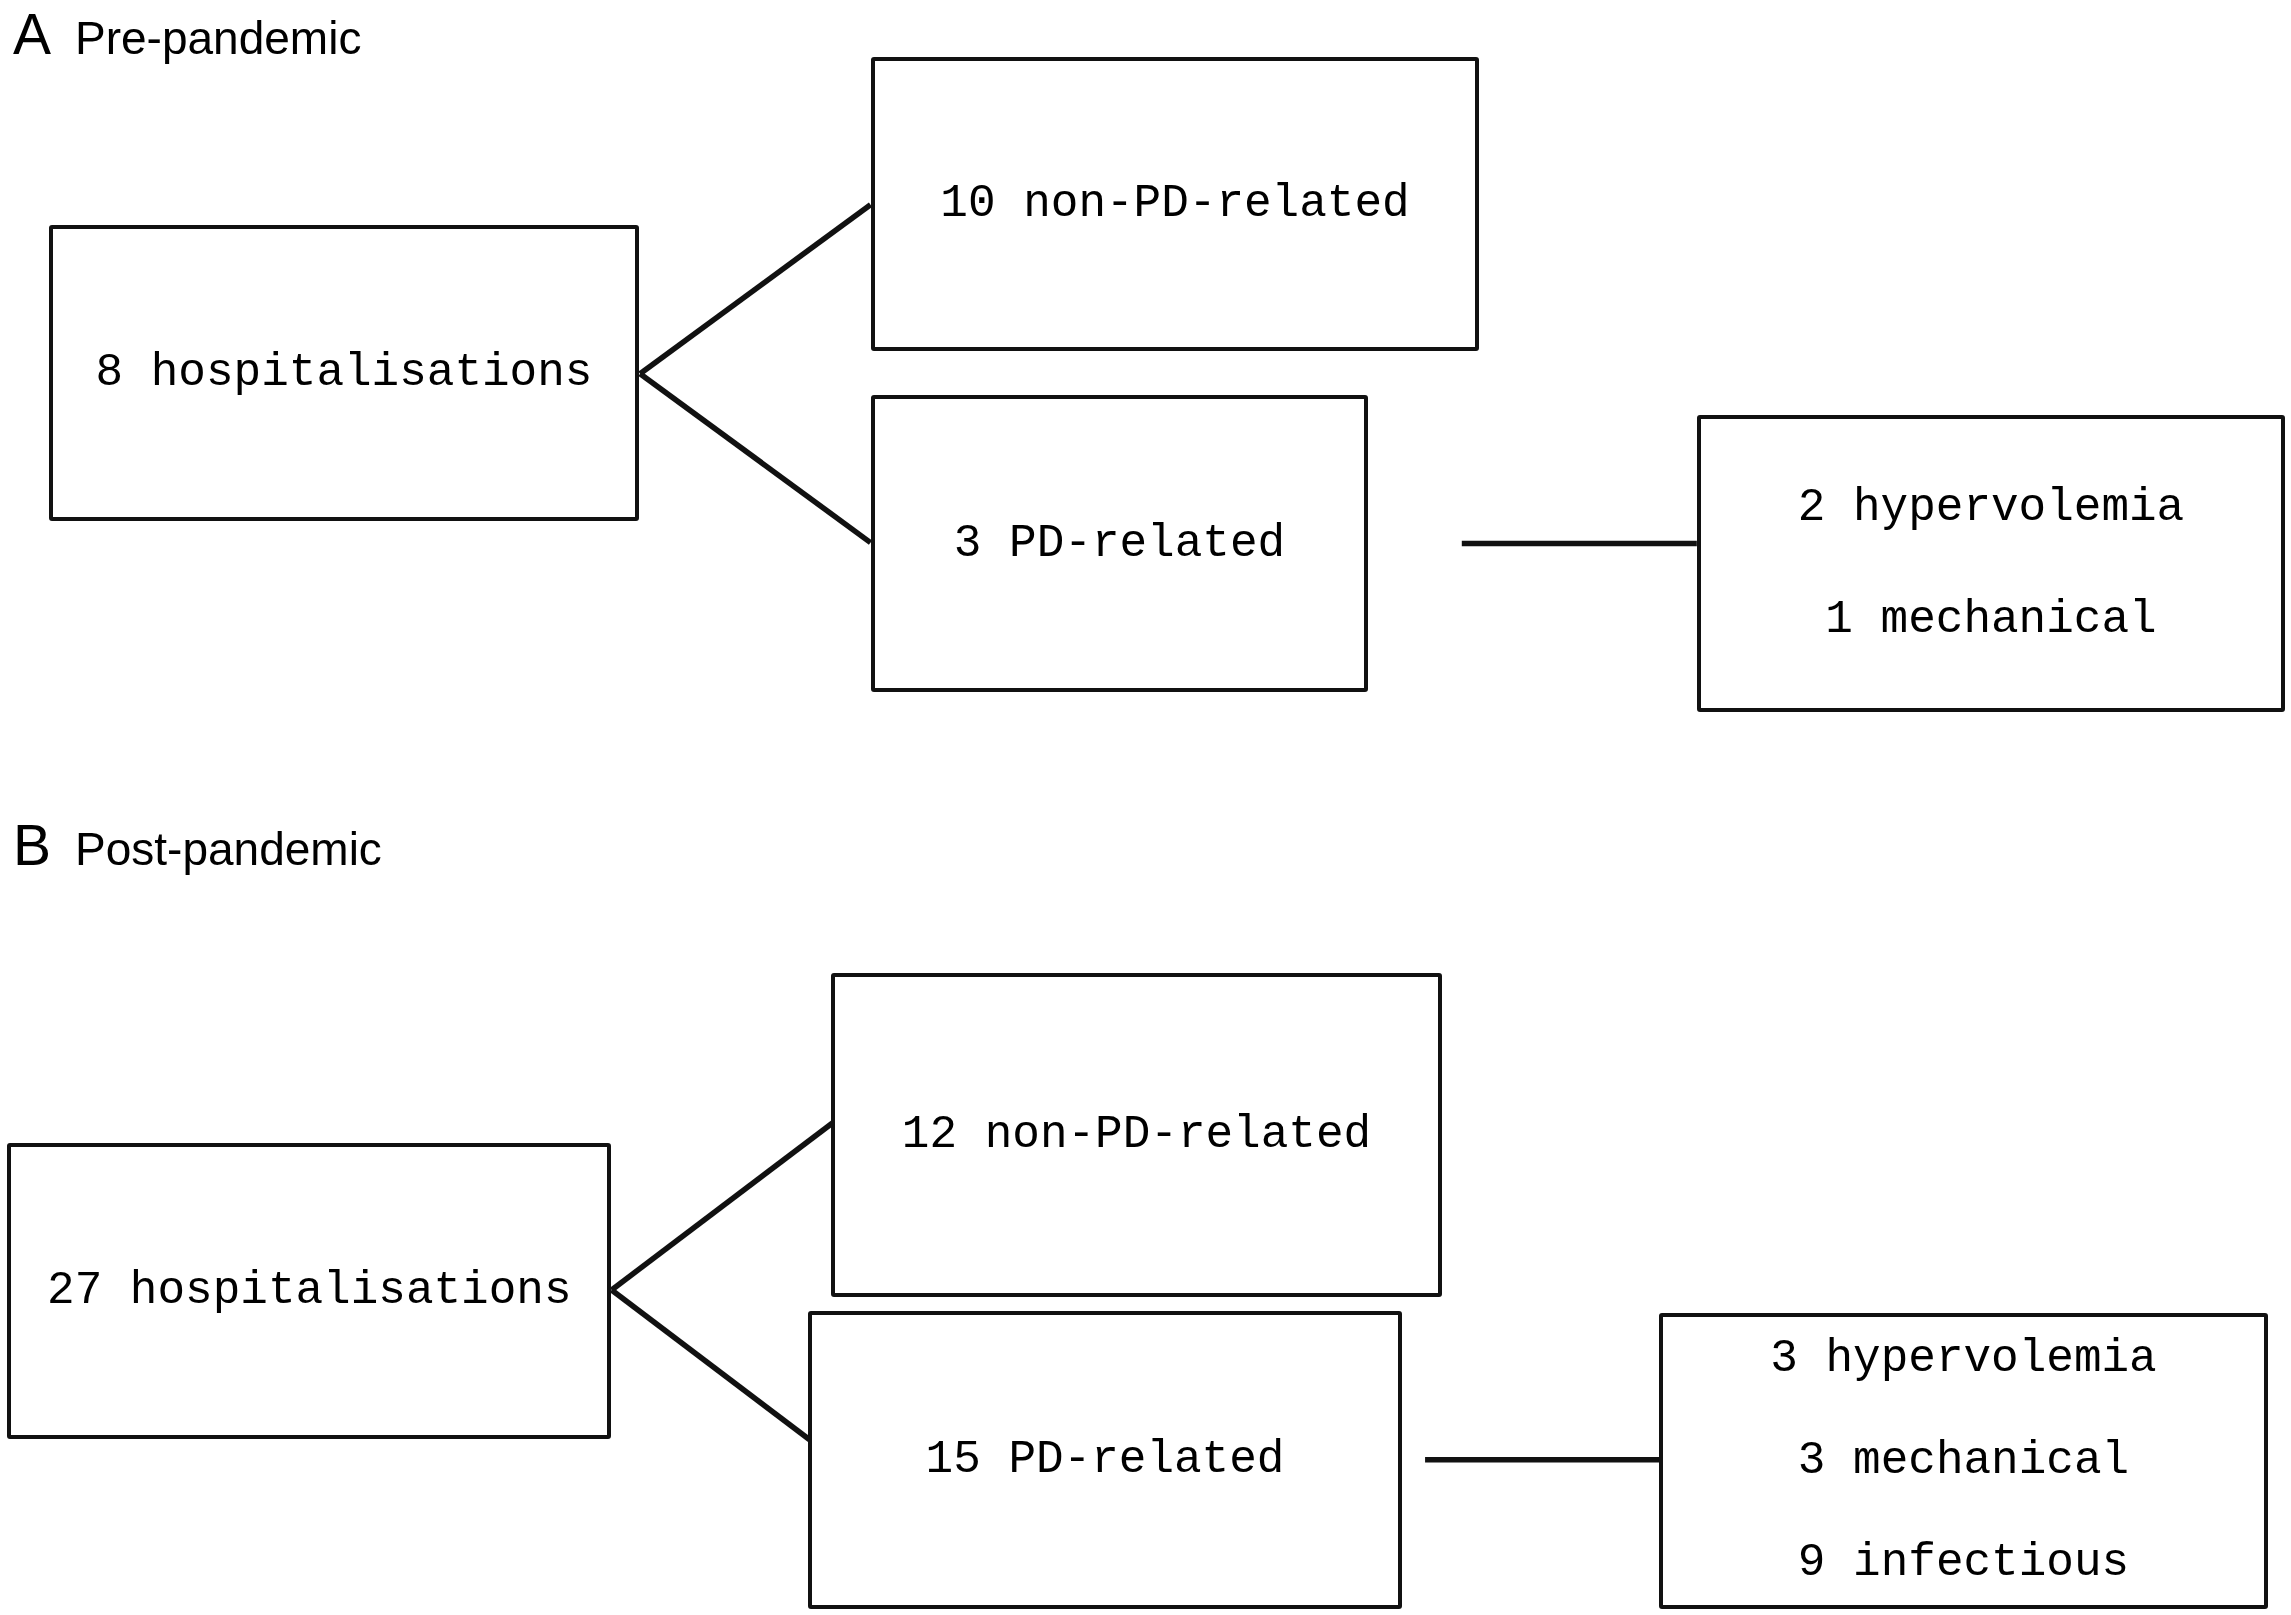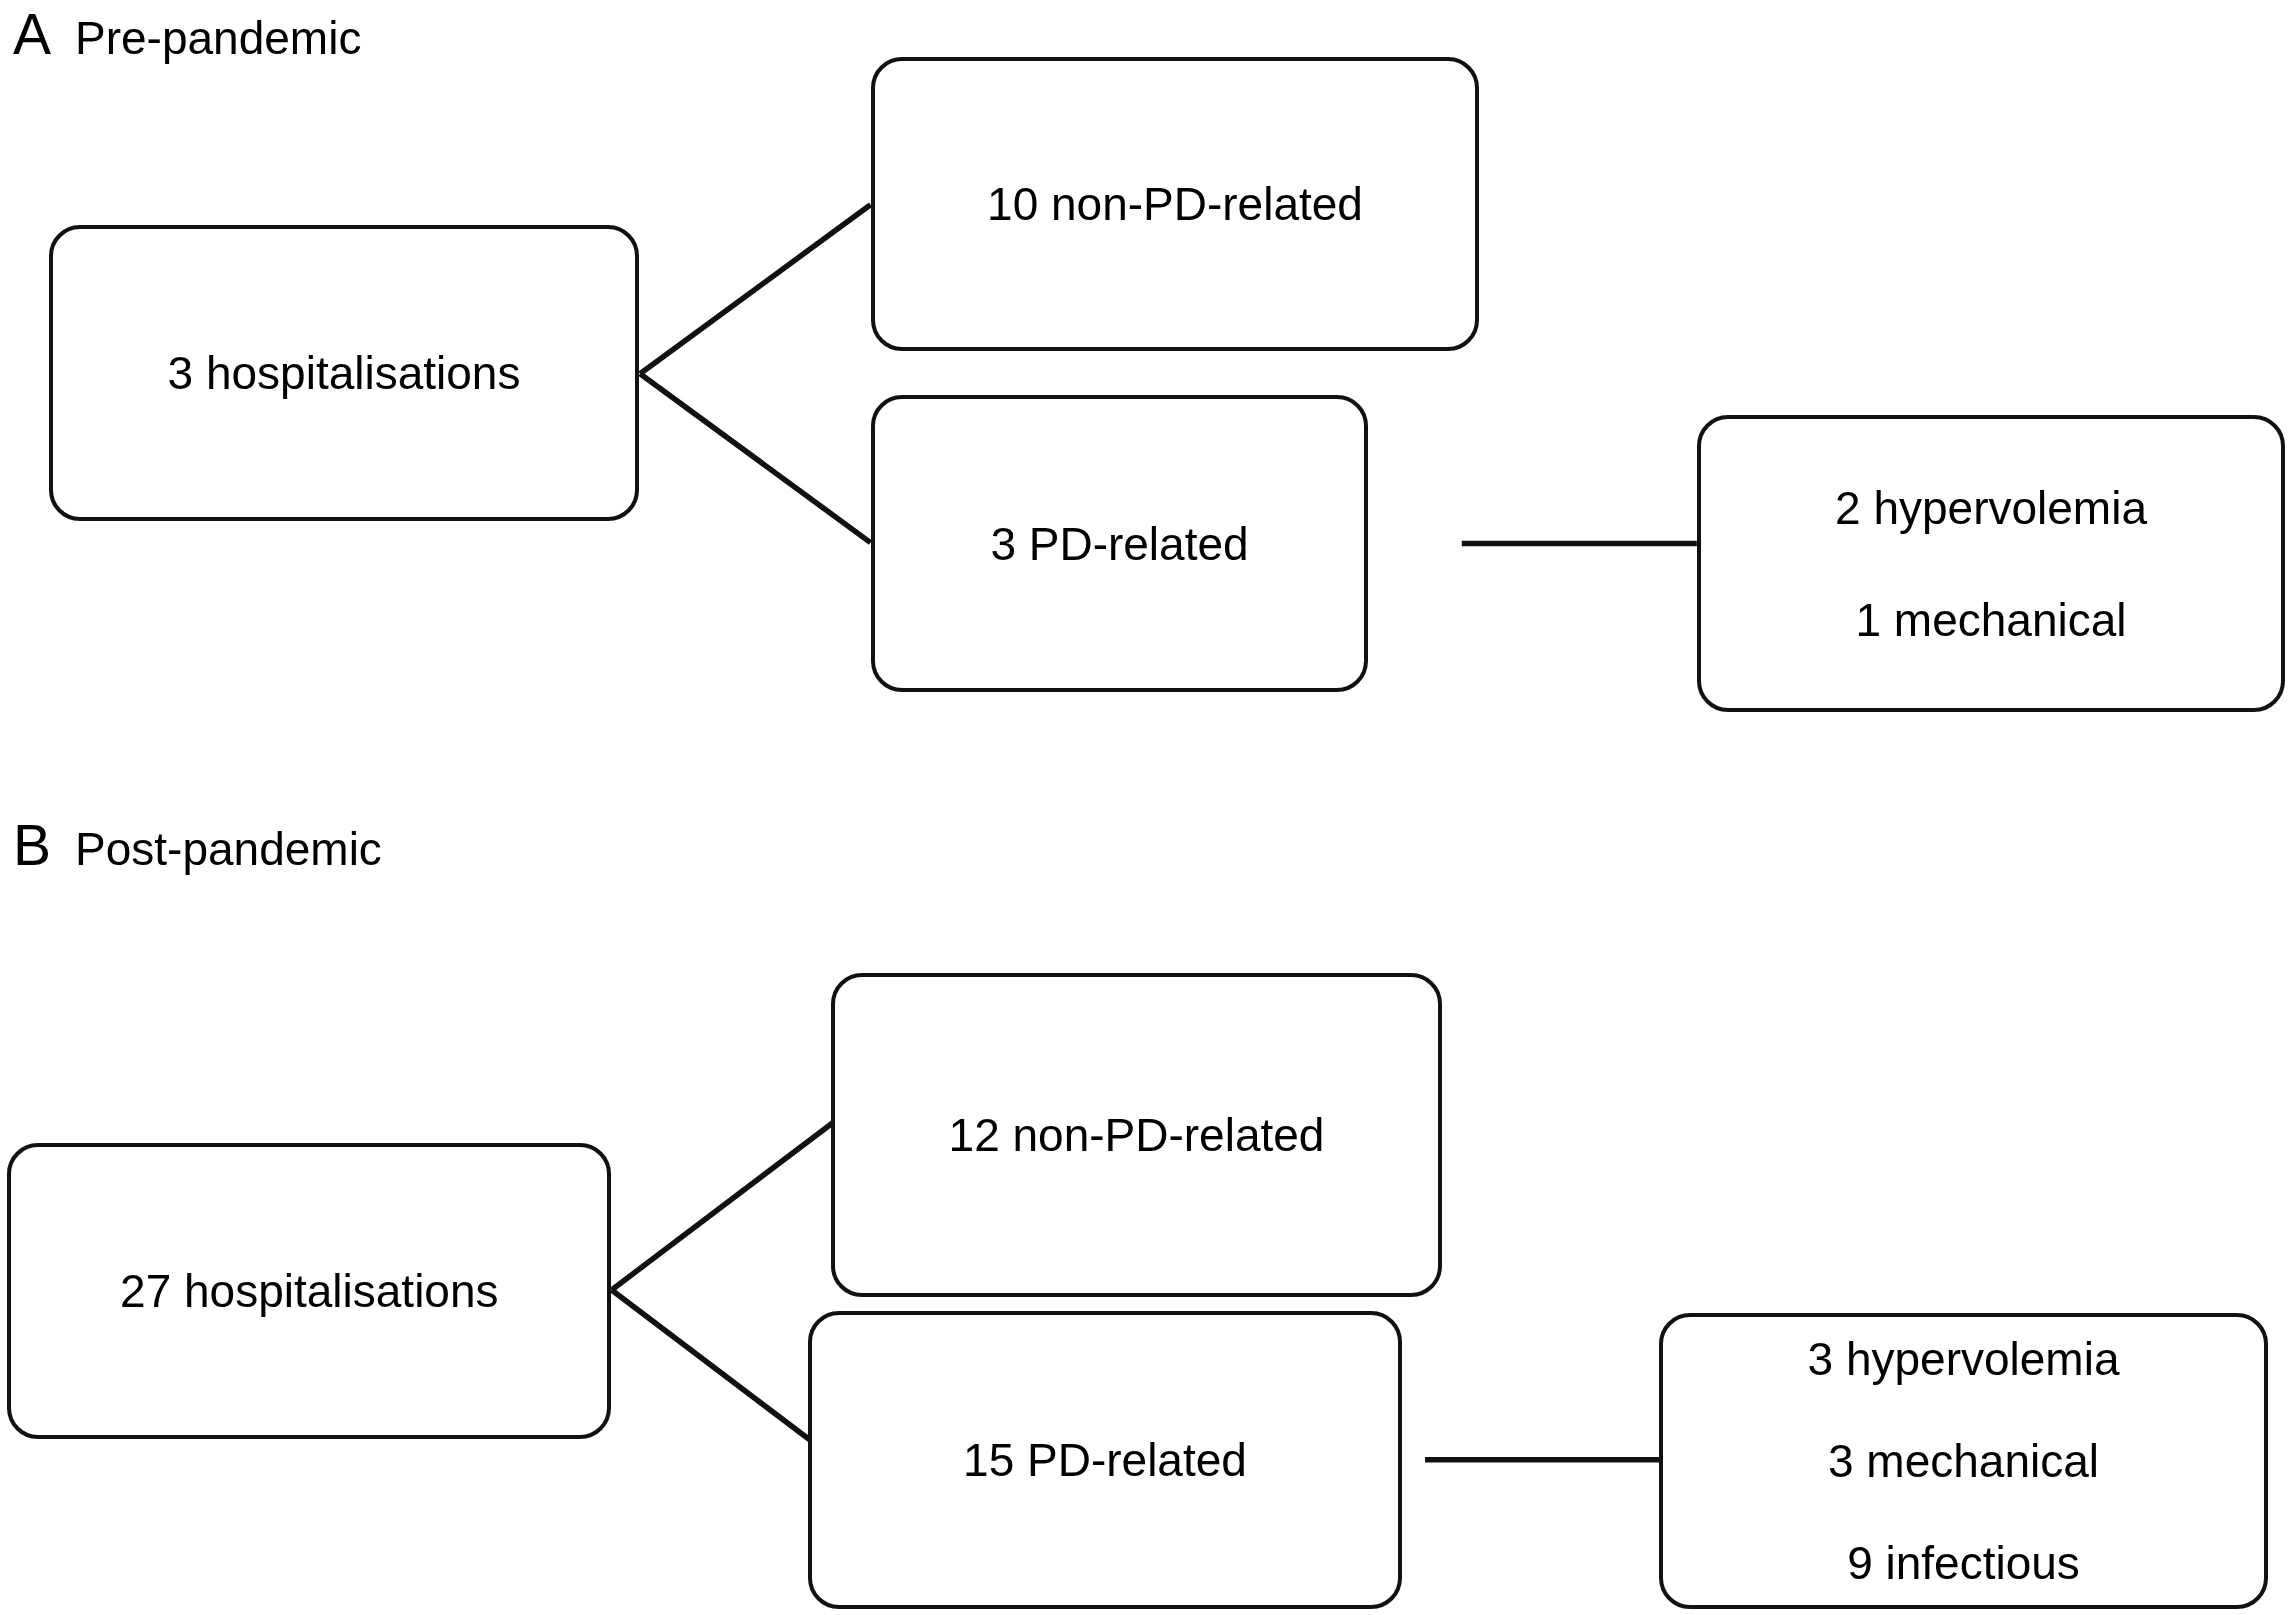--- a/index.html
+++ b/index.html
@@ -42,27 +42,28 @@
   .panel-title {
     font-size: 46px;
     line-height: 1;
     font-weight: 400;
     margin-left: 24px;
   }
   .node {
     position: absolute;
     box-sizing: border-box;
     border: 4.6px solid #111111;
-    border-radius: 31px;
+    border-radius: 3px;
     background: #ffffff;
     display: flex;
     flex-direction: column;
     align-items: center;
     justify-content: center;
     text-align: center;
+    font-family: Liberation Mono, monospace;
   }
   .node-line {
     font-size: 46px;
     line-height: 1.0;
     white-space: nowrap;
   }
   .node-line + .node-line {
     margin-top: 40px;
   }
   .node.multiline .node-line + .node-line {
@@ -105,21 +106,21 @@
       <line x1="1552" y1="1590" x2="1807" y2="1590"></line>
     </g>
   </svg>
 
   <div class="panel-label" id="label-a">
     <span class="panel-letter">A</span>
     <span class="panel-title">Pre-pandemic</span>
   </div>
 
   <div class="node" id="node-a-total">
-    <span class="node-line">3 hospitalisations</span>
+    <span class="node-line">8 hospitalisations</span>
   </div>
 
   <div class="node" id="node-a-nonpd">
     <span class="node-line">10 non-PD-related</span>
   </div>
 
   <div class="node" id="node-a-pd">
     <span class="node-line">3 PD-related</span>
   </div>
 

